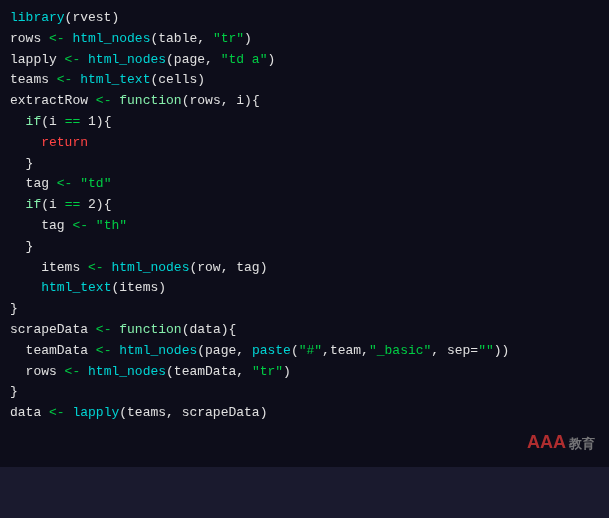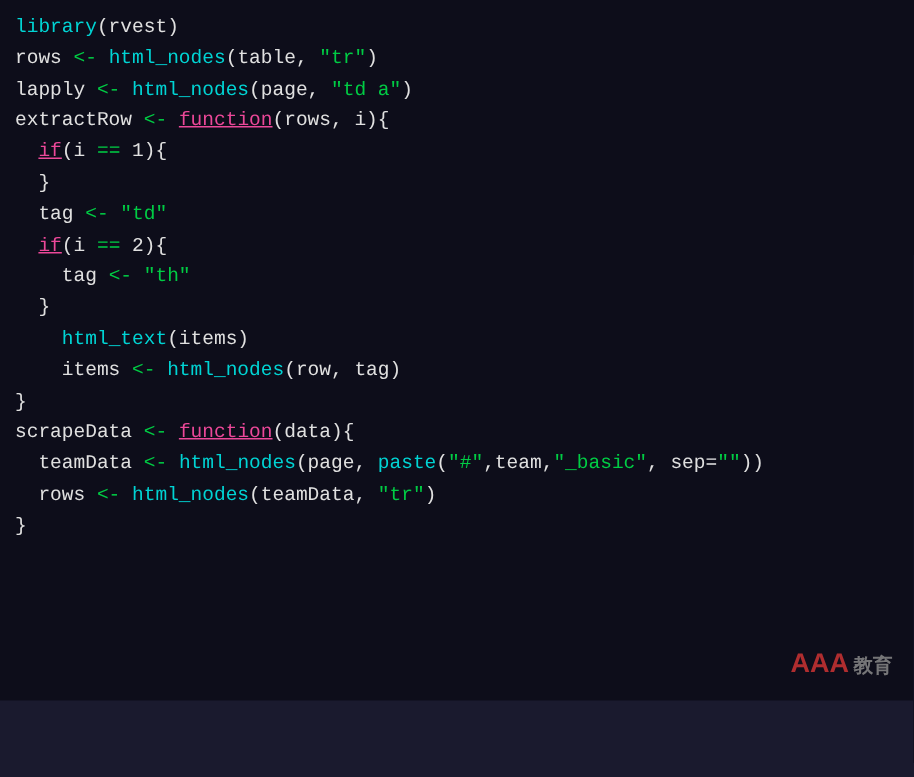--- a/index.html
+++ b/index.html
@@ -25,21 +25,21 @@
     }
     .code-line {
       line-height: 1.6;
       white-space: pre;
       display: block;
     }
     
     .white { color: #e0e0e0; }
     .cyan { color: #00d4d4; }
     .green { color: #00cc44; }
-    .yellow { color: #ec4899; text-decoration: underline; }
+    .yellow { color: #86efac; }
     .red { color: #ff4444; }
 
     .watermark {
       position: absolute;
       bottom: 14px;
       right: 14px;
       color: #cc3333;
       font-family: Arial, sans-serif;
       font-size: 18px;
       font-weight: bold;
@@ -56,49 +56,52 @@
 <div id="code-container">
 
   <span class="code-line"><span class="cyan">library</span><span class="white">(rvest)</span></span>
 
 
 
   <span class="code-line"><span class="white">rows </span><span class="green">&lt;-</span><span class="white"> </span><span class="cyan">html_nodes</span><span class="white">(table, </span><span class="green">"tr"</span><span class="white">)</span></span>
 
   <span class="code-line"><span class="white">lapply </span><span class="green">&lt;-</span><span class="white"> </span><span class="cyan">html_nodes</span><span class="white">(page, </span><span class="green">"td a"</span><span class="white">)</span></span>
 
+  <span class="code-line"><span class="white">teams </span><span class="green">&lt;-</span><span class="white"> </span><span class="cyan">html_text</span><span class="white">(cells)</span></span>
 
   <span class="code-line"><span class="white">extractRow </span><span class="green">&lt;-</span><span class="white"> </span><span class="yellow">function</span><span class="white">(rows, i){</span></span>
 
   <span class="code-line"><span class="white">  </span><span class="yellow">if</span><span class="white">(i </span><span class="green">==</span><span class="white"> 1){</span></span>
 
+  <span class="code-line"><span class="white">    </span><span class="red">return</span></span>
 
   <span class="code-line"><span class="white">  }</span></span>
 
 
   <span class="code-line"><span class="white">  tag </span><span class="green">&lt;-</span><span class="white"> </span><span class="green">"td"</span></span>
 
   <span class="code-line"><span class="white">  </span><span class="yellow">if</span><span class="white">(i </span><span class="green">==</span><span class="white"> 2){</span></span>
 
   <span class="code-line"><span class="white">    tag </span><span class="green">&lt;-</span><span class="white"> </span><span class="green">"th"</span></span>
 
   <span class="code-line"><span class="white">  }</span></span>
 
+  <span class="code-line"><span class="white">    items </span><span class="green">&lt;-</span><span class="white"> </span><span class="cyan">html_nodes</span><span class="white">(row, tag)</span></span>
+
   <span class="code-line"><span class="white">    </span><span class="cyan">html_text</span><span class="white">(items)</span></span>
-
-  <span class="code-line"><span class="white">    items </span><span class="green">&lt;-</span><span class="white"> </span><span class="cyan">html_nodes</span><span class="white">(row, tag)</span></span>
 
   <span class="code-line"><span class="white">}</span></span>
 
   <span class="code-line"><span class="white">scrapeData </span><span class="green">&lt;-</span><span class="white"> </span><span class="yellow">function</span><span class="white">(data){</span></span>
 
   <span class="code-line"><span class="white">  teamData </span><span class="green">&lt;-</span><span class="white"> </span><span class="cyan">html_nodes</span><span class="white">(page, </span><span class="cyan">paste</span><span class="white">(</span><span class="green">"#"</span><span class="white">,team,</span><span class="green">"_basic"</span><span class="white">, sep=</span><span class="green">""</span><span class="white">))</span></span>
 
   <span class="code-line"><span class="white">  rows </span><span class="green">&lt;-</span><span class="white"> </span><span class="cyan">html_nodes</span><span class="white">(teamData, </span><span class="green">"tr"</span><span class="white">)</span></span>
 
 
   <span class="code-line"><span class="white">}</span></span>
 
+  <span class="code-line"><span class="white">data </span><span class="green">&lt;-</span><span class="white"> </span><span class="cyan">lapply</span><span class="white">(teams, scrapeData)</span></span>
 
   <div class="watermark">
     <span>AAA<span style="color:#888; font-size:13px; margin-left:3px;">教育</span></span>
   </div>
 </div>
 
 </body></html>

